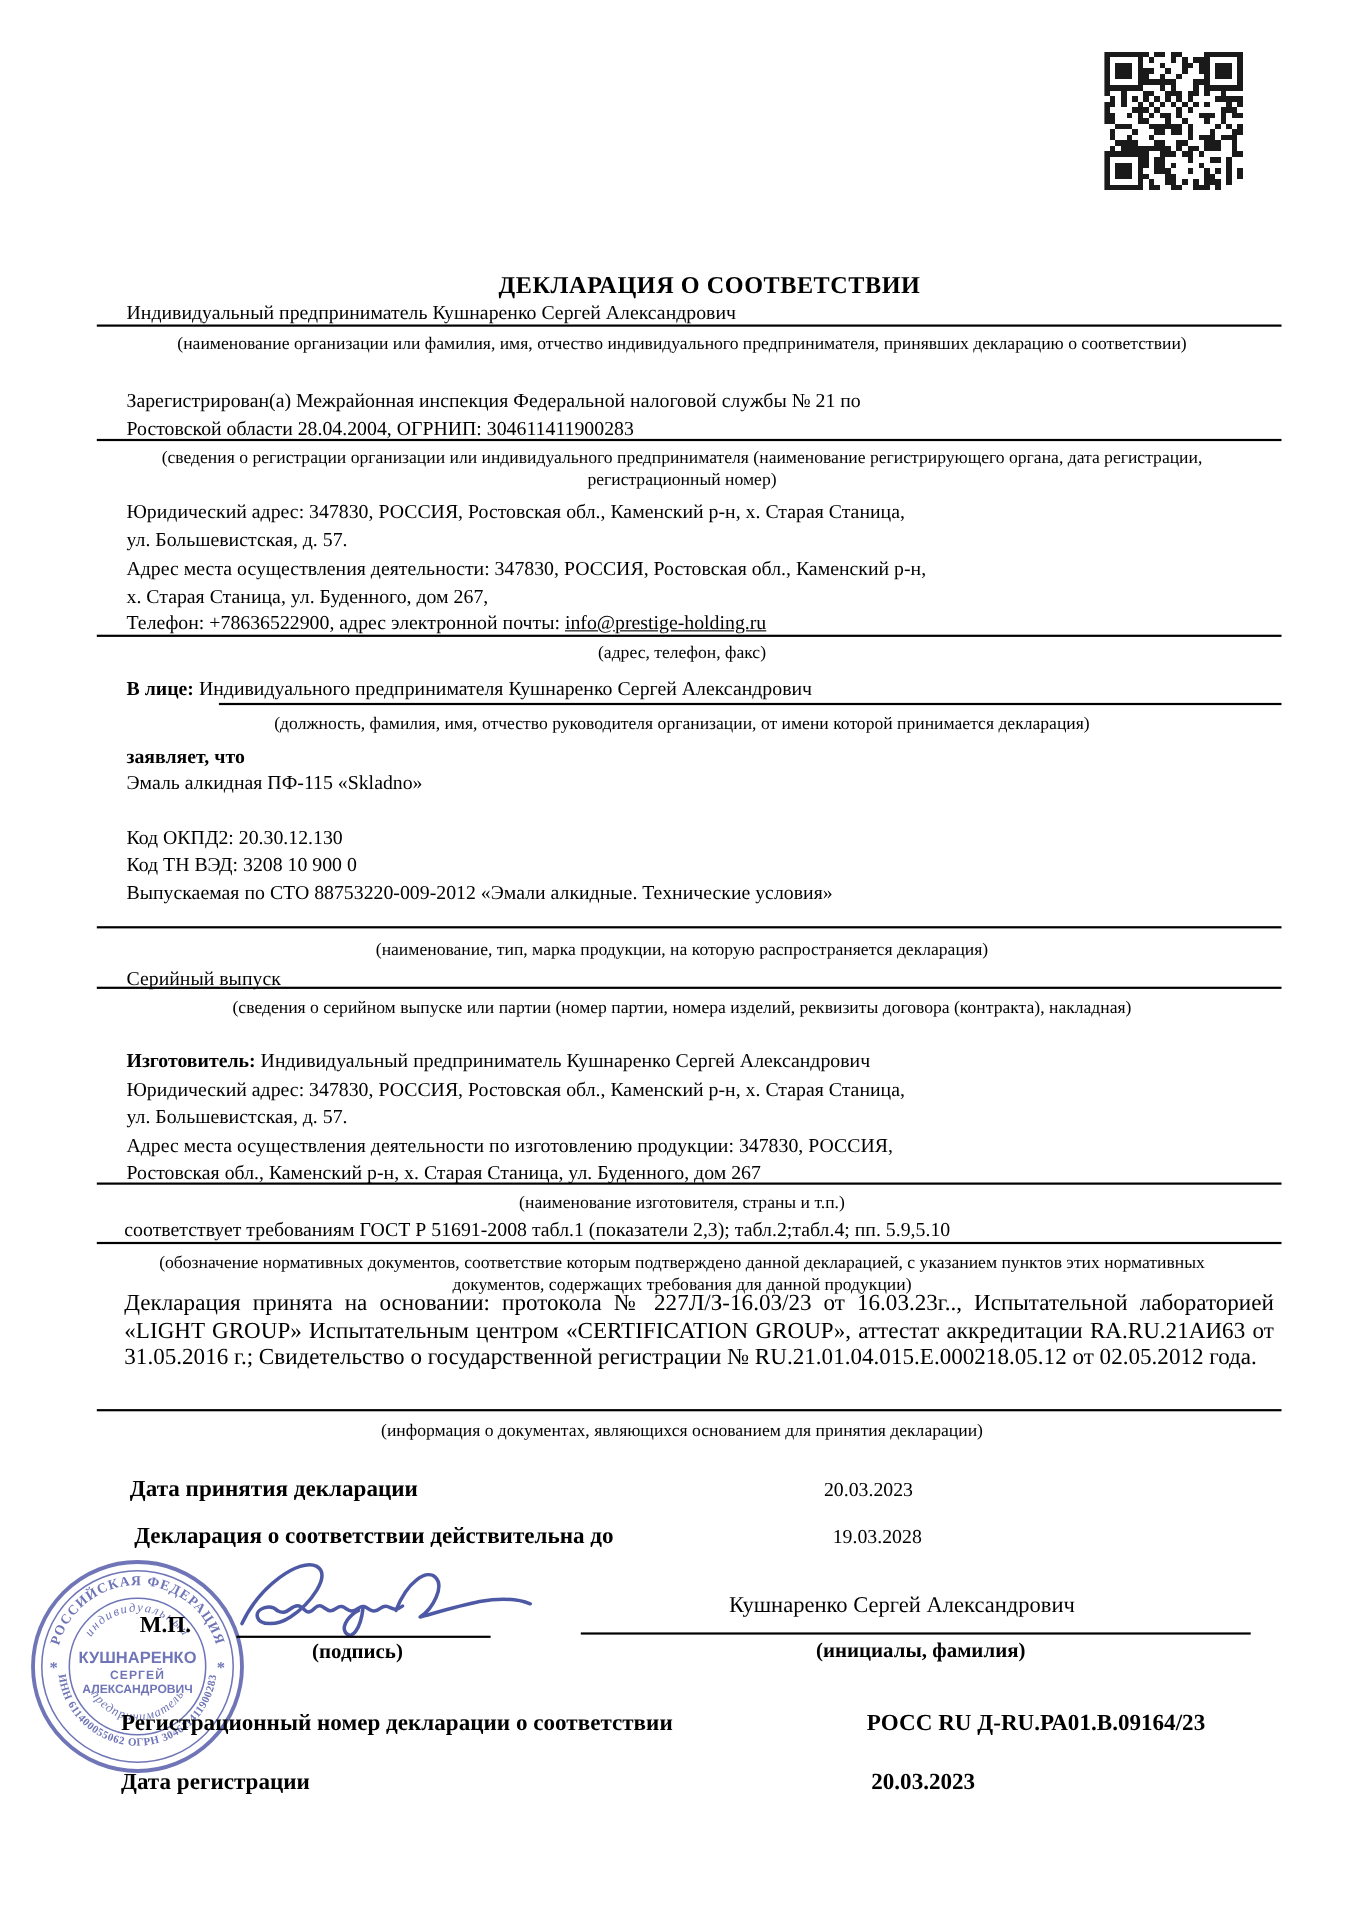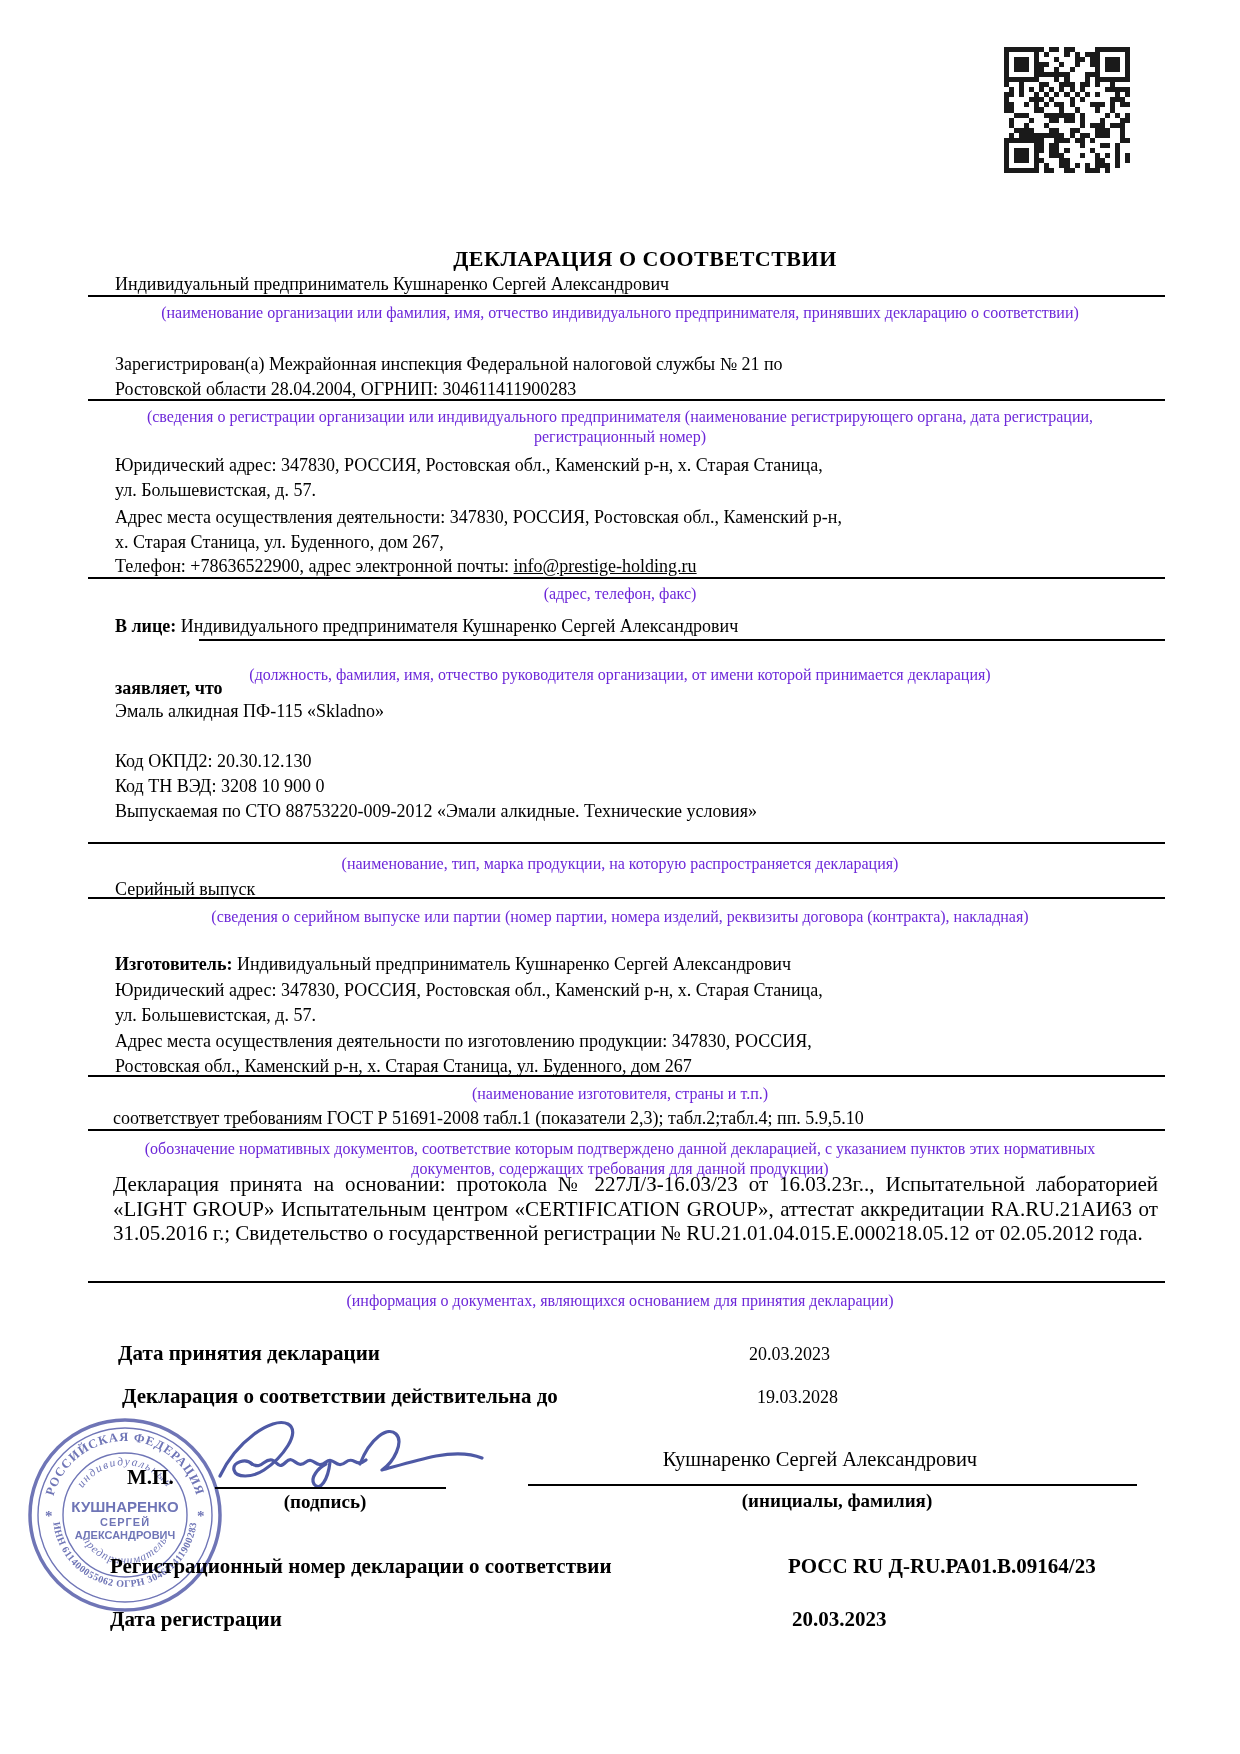--- a/index.html
+++ b/index.html
@@ -1,40 +1,40 @@
 <!DOCTYPE html>
 <html><head>
 <meta charset="utf-8">
 <style>
   html,body{margin:0;padding:0;background:#e8e8e8;}
   .page{position:relative;width:1240px;height:1754px;margin:0 auto;background:#ffffff;
         font-family:"Liberation Serif",serif;color:#000;overflow:hidden;padding-left:16px;}
   .ln{position:absolute;font-size:18px;line-height:26px;white-space:nowrap;}
-  .note{position:absolute;font-size:16px;line-height:20px;text-align:center;color:#6d28d9;}
+  .note{position:absolute;font-size:16px;line-height:20px;text-align:center;color:#000000;}
   .rule{position:absolute;height:0;border-top:2px solid #000;}
   .b{font-weight:bold;}
   .title{position:absolute;top:246px;left:40px;width:1210px;text-align:center;
          font-weight:bold;font-size:22px;letter-spacing:.5px;}
   .email{text-decoration:underline;}
   
   #qr{position:absolute;left:1004px;top:47px;width:126px;height:126px;}
   
   #name{top:271px;left:115px;}
   #n1{top:303px;left:120px;width:1000px;}
   #reg1{top:351px;left:115px;}
   #reg2{top:376px;left:115px;}
   #n2{top:407px;left:120px;width:1000px;}
   #la1{top:452px;left:115px;}
   #la2{top:477px;left:115px;}
   #aa1{top:504px;left:115px;}
   #aa2{top:529px;left:115px;}
   #phone{top:553px;left:115px;}
   #n3{top:584px;left:120px;width:1000px;}
   #vlice{top:613px;left:115px;}
-  #n4{top:649px;left:120px;width:1000px;margin-top:16px;}
+  #n4{top:649px;left:120px;width:1000px;}
   #zayav{top:675px;left:115px;}
   #product{top:698px;left:115px;}
   #okpd{top:748px;left:115px;}
   #tnved{top:773px;left:115px;}
   #sto{top:798px;left:115px;}
   #n5{top:854px;left:120px;width:1000px;}
   #serial{top:876px;left:115px;}
   #n6{top:907px;left:120px;width:1000px;}
   #manuf{top:951px;left:115px;}
   #mla1{top:977px;left:115px;}

